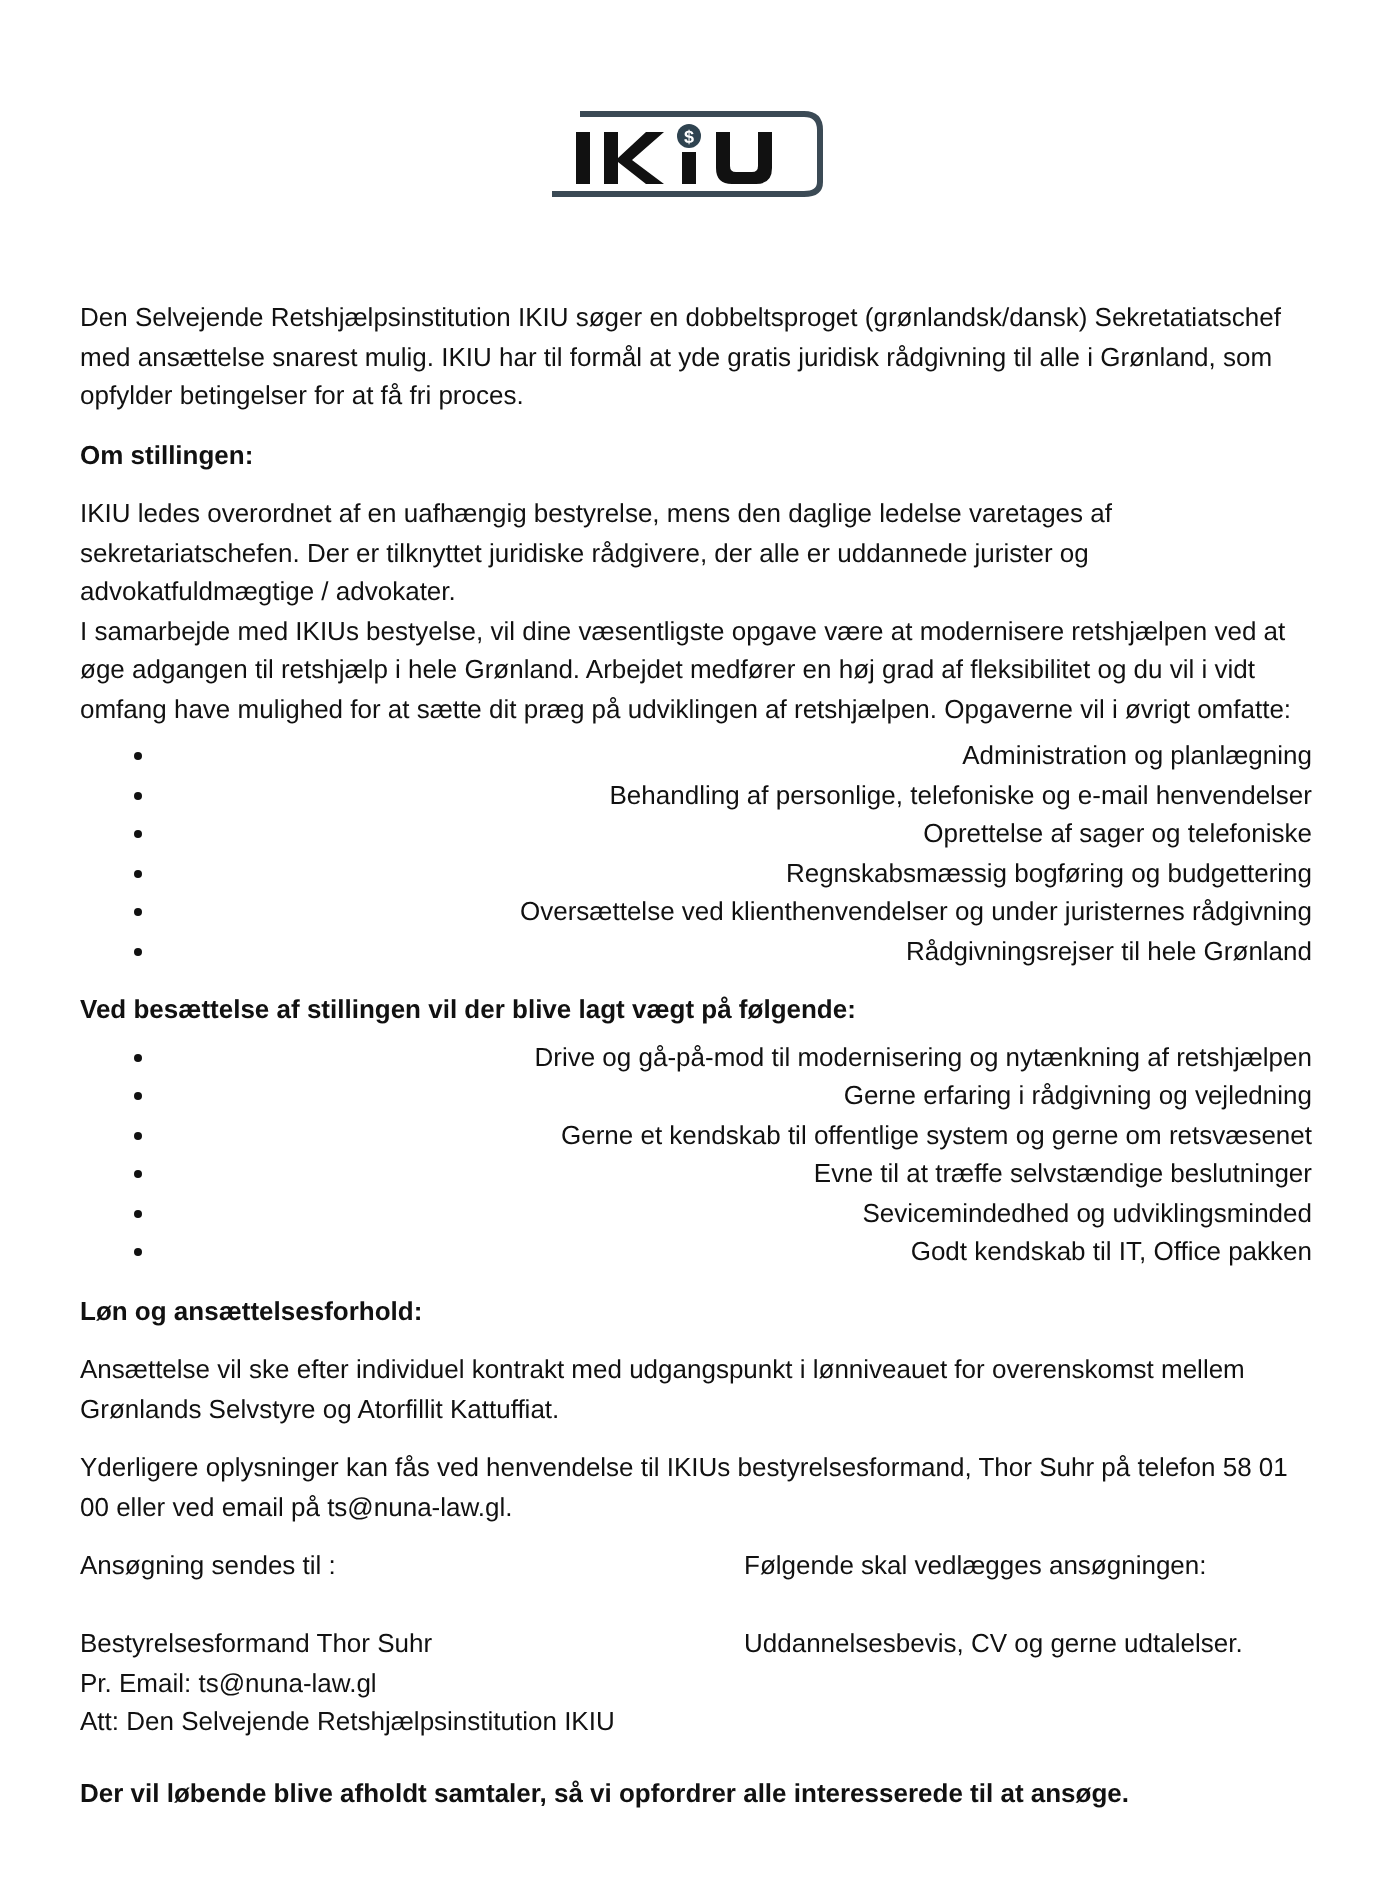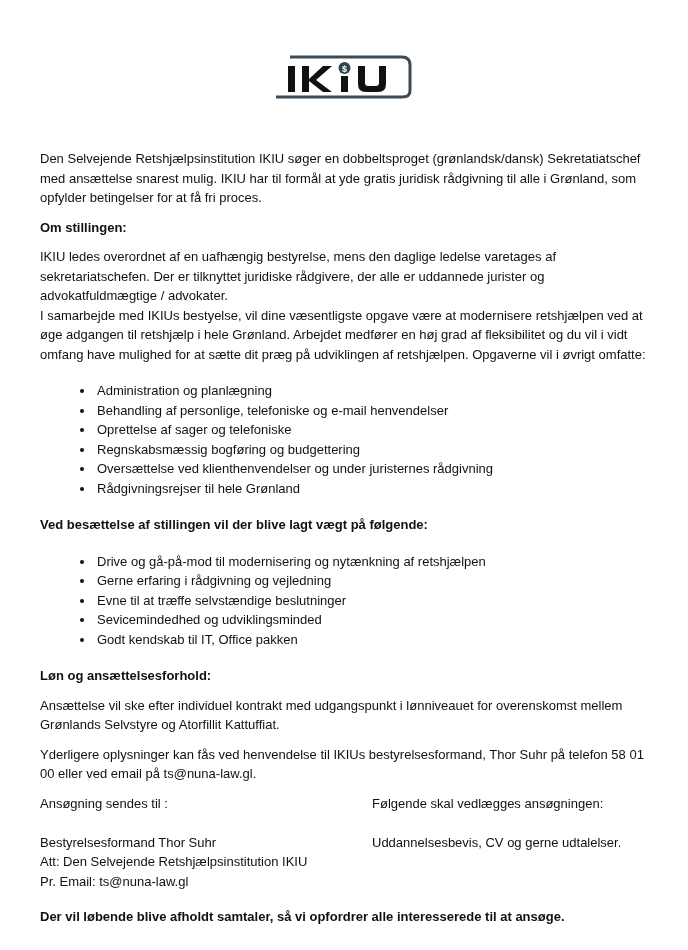--- a/index.html
+++ b/index.html
@@ -12,21 +12,21 @@
       position: absolute; left: 274px; top: 54px; width: 142px; height: 48px;
     }
     .logo svg { display: block; }
     .page {
       position: absolute; left: 40px; top: 149px; width: 620px;
       font-size: 13px; line-height: 19.5px;
     }
     p { margin: 0; }
     .gap { margin-top: 10px; }
     .heading { font-weight: bold; }
-    ul.bullets { list-style: none; margin: 17px; padding: 0; }
+    ul.bullets { list-style: none; margin: 4px; padding: 0; text-align: right; }
     ul.bullets li { position: relative; padding-left: 40px; }
     ul.bullets li::before {
       content: ""; position: absolute; left: 23px; top: 8px;
       width: 4px; height: 4px; border-radius: 50%; background: #111;
     }
     .two-col { display: flex; }
     .col-left { width: 332px; }
     .col-right { width: 288px; }
     .blank { height: 19.5px; }
   </style>
@@ -65,36 +65,37 @@
     <li>Oprettelse af sager og telefoniske</li>
     <li>Regnskabsmæssig bogføring og budgettering</li>
     <li>Oversættelse ved klienthenvendelser og under juristernes rådgivning</li>
     <li>Rådgivningsrejser til hele Grønland</li>
   </ul>
 
   <p class="gap heading">Ved besættelse af stillingen vil der blive lagt vægt på følgende:</p>
   <ul class="bullets">
     <li>Drive og gå-på-mod til modernisering og nytænkning af retshjælpen</li>
     <li>Gerne erfaring i rådgivning og vejledning</li>
+    <li>Gerne et kendskab til offentlige system og gerne om retsvæsenet</li>
     <li>Evne til at træffe selvstændige beslutninger</li>
     <li>Sevicemindedhed og udviklingsminded</li>
     <li>Godt kendskab til IT, Office pakken</li>
   </ul>
 
   <p class="gap heading">Løn og ansættelsesforhold:</p>
   <p class="gap">Ansættelse vil ske efter individuel kontrakt med udgangspunkt i lønniveauet for overenskomst mellem Grønlands Selvstyre og Atorfillit Kattuffiat.</p>
   <p class="gap">Yderligere oplysninger kan fås ved henvendelse til IKIUs bestyrelsesformand, Thor Suhr på telefon 58 01 00 eller ved email på ts@nuna-law.gl.</p>
 
   <div class="gap two-col">
     <div class="col-left">
       <p>Ansøgning sendes til :</p>
       <div class="blank"></div>
       <p>Bestyrelsesformand Thor Suhr</p>
+      <p>Pr. Email: ts@nuna-law.gl</p>
       <p>Att: Den Selvejende Retshjælpsinstitution IKIU</p>
-      <p>Pr. Email: ts@nuna-law.gl</p>
     </div>
     <div class="col-right">
       <p>Følgende skal vedlægges ansøgningen:</p>
       <div class="blank"></div>
       <p>Uddannelsesbevis, CV og gerne udtalelser.</p>
     </div>
   </div>
 
   <p class="gap heading" style="margin-top:16px;">Der vil løbende blive afholdt samtaler, så vi opfordrer alle interesserede til at ansøge.</p>
 </div>

